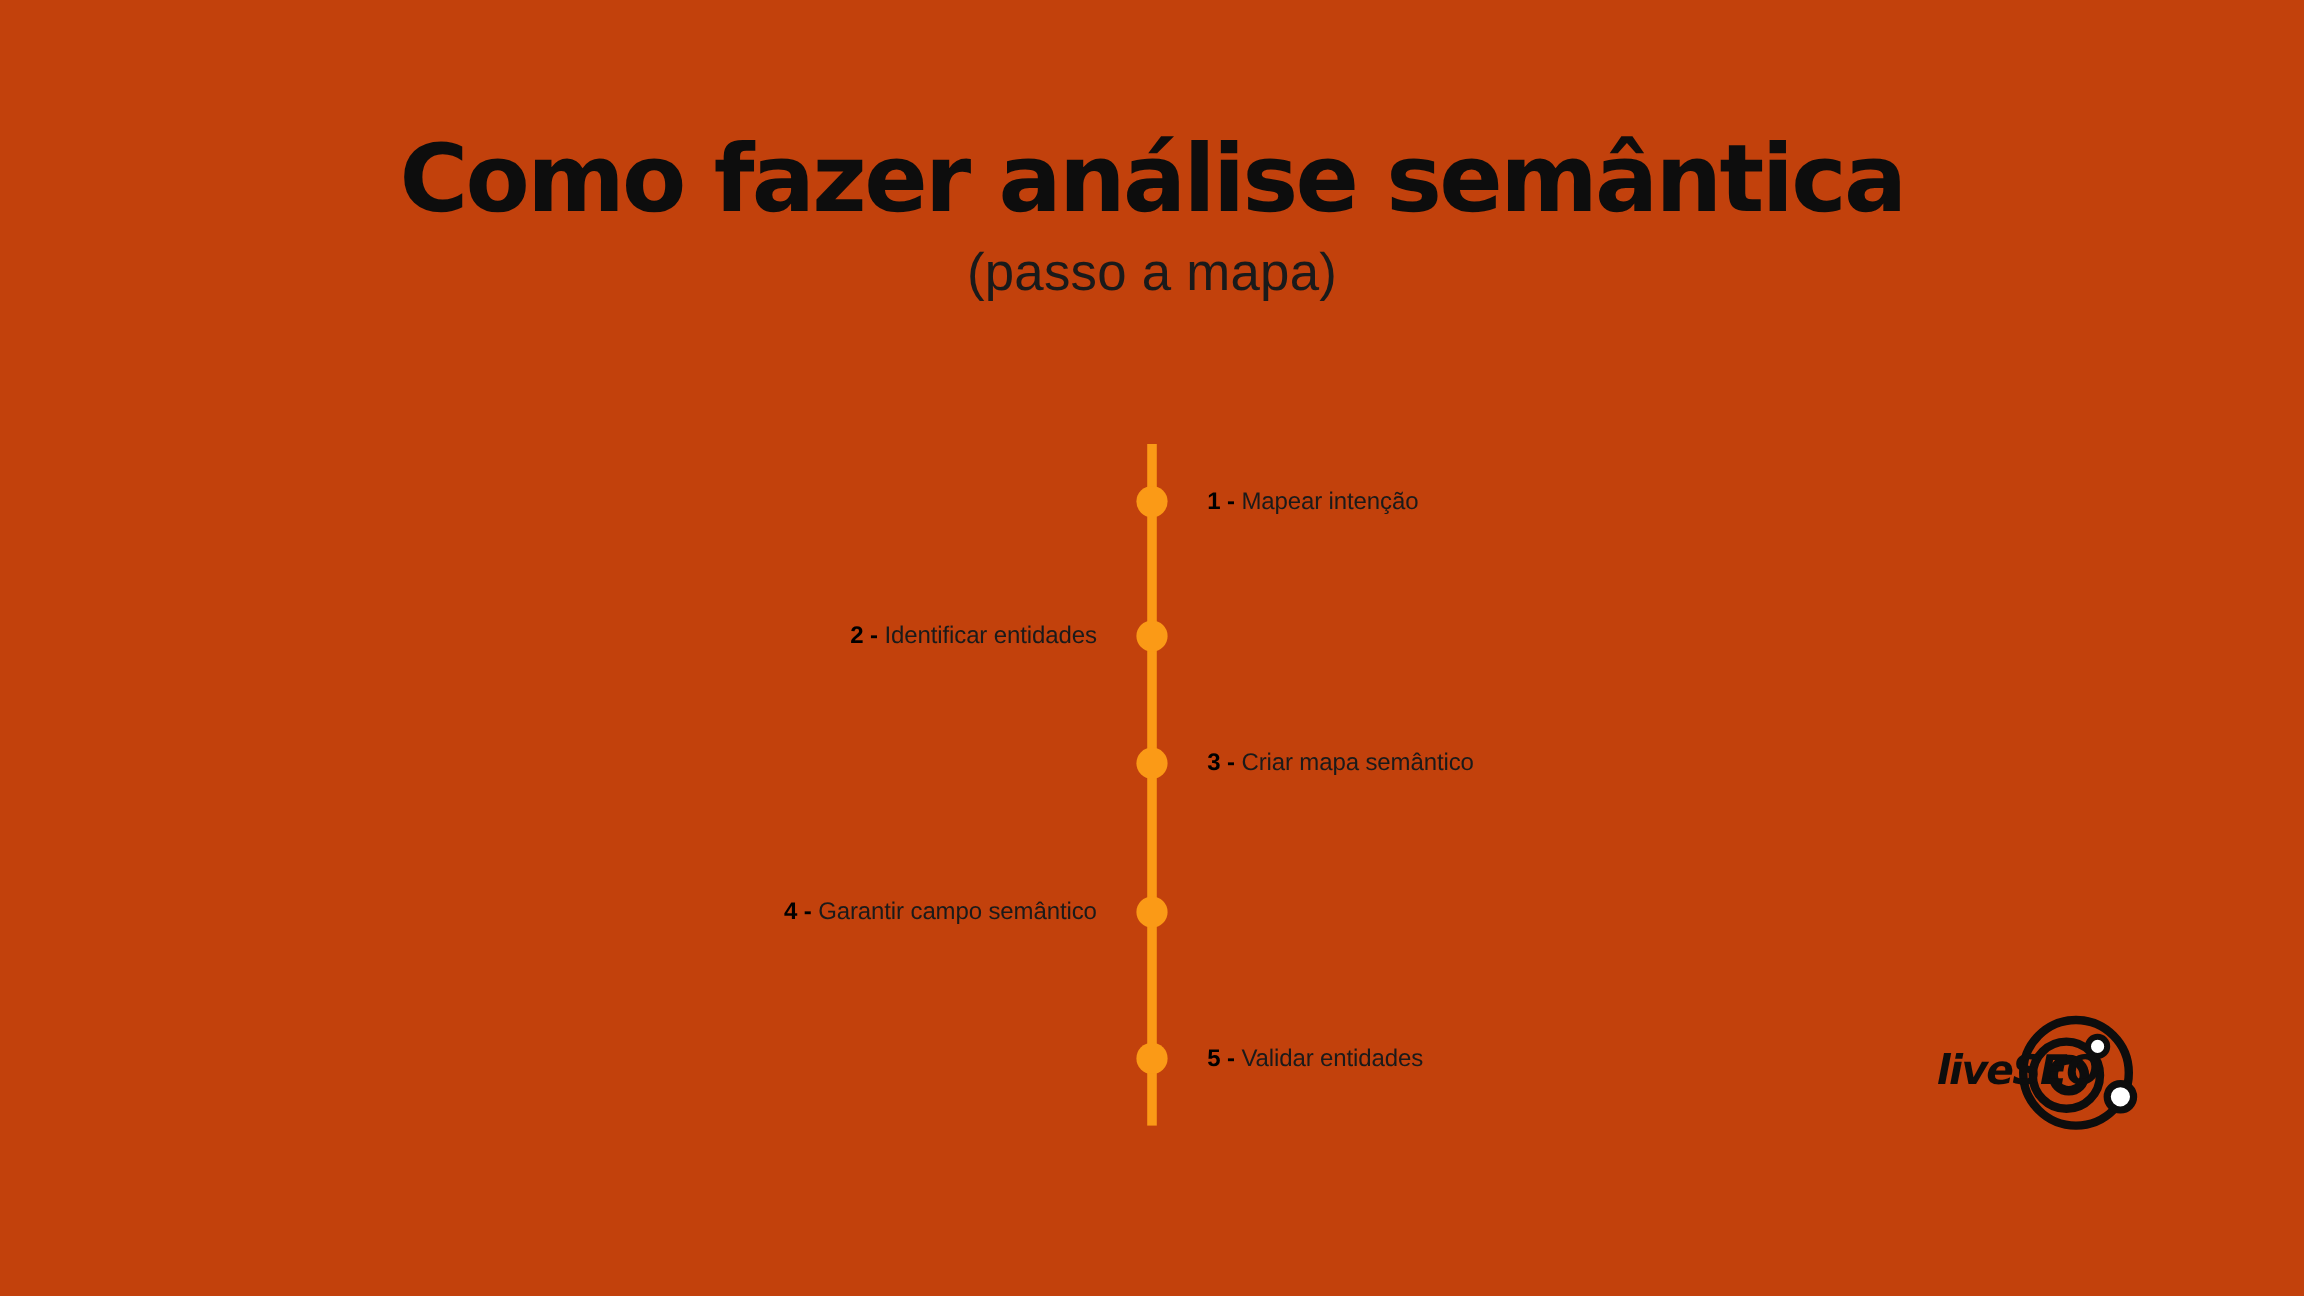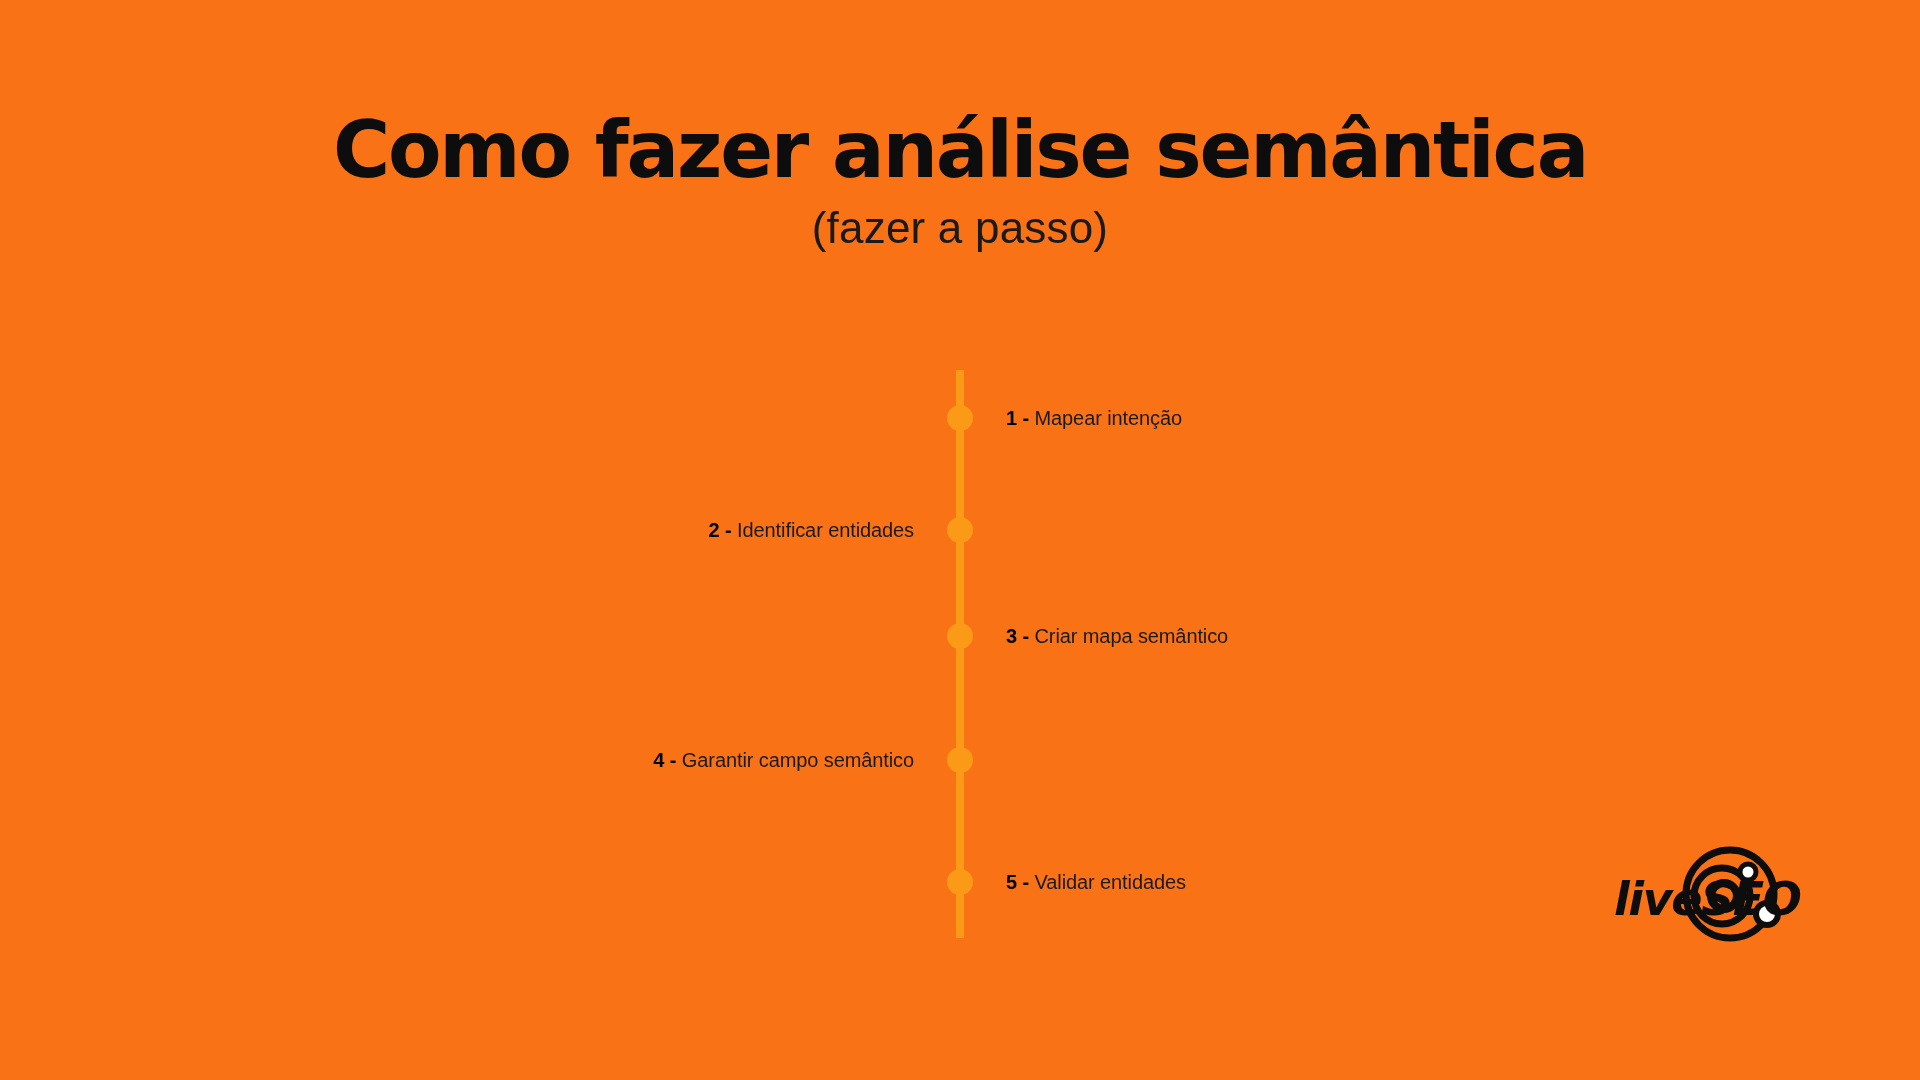--- a/index.html
+++ b/index.html
@@ -9,21 +9,21 @@
     height: 1080px;
     background: #ffffff;
     font-family: "Liberation Sans", sans-serif;
     overflow: hidden;
   }
 
   .slide {
     position: relative;
     width: 1920px;
     height: 1080px;
-    background: #f97316;
+    background: #c2410c;
   }
 
   
   .heading {
     position: absolute;
     top: 110px;
     left: 0;
     width: 1920px;
     text-align: center;
   }
@@ -113,36 +113,36 @@
     width: 180px;
     height: 108px;
   }
   .logo svg { display: block; }
 
   .logo-wordmark {
     position: absolute;
     left: 2px;
     top: 30px;
     font-family: "DejaVu Sans", "Liberation Sans", sans-serif;
-    font-size: 46px;
+    font-size: 34px;
     font-style: italic;
     font-weight: 700;
     letter-spacing: -1.4px;
     color: #0d0d0d;
     white-space: nowrap;
   }
 </style>
 </head>
 <body>
 
 <div class="slide">
 
   <div class="heading">
     <div class="title">Como fazer análise semântica</div>
-    <div class="subtitle">(fazer a passo)</div>
+    <div class="subtitle">(passo a mapa)</div>
   </div>
 
   <div class="timeline">
 
     <div class="timeline-axis"></div>
 
     <div class="tl-node" style="top:48px;">
       <span class="tl-dot"></span>
       <span class="tl-label right">
         <span class="tl-num">1 -</span>

